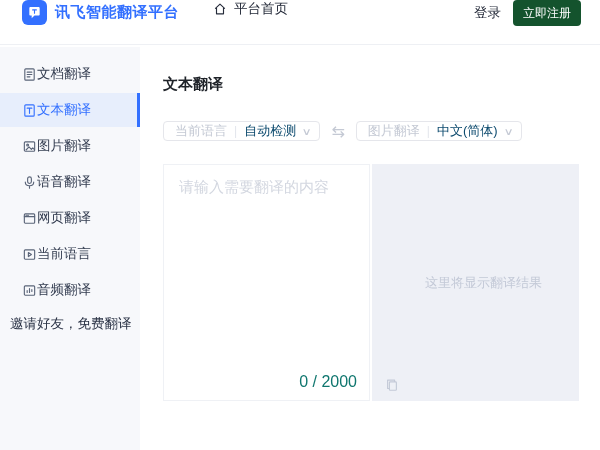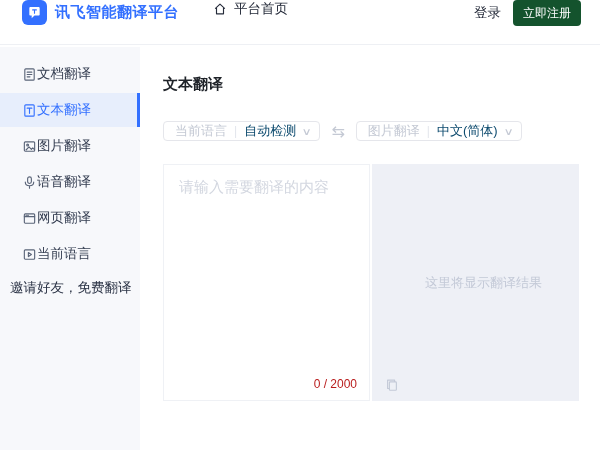--- a/index.html
+++ b/index.html
@@ -98,21 +98,21 @@
     background: #ffffff; border: 1px solid #eff1f5;
   }
   .input-panel textarea {
     width: 100%; height: 210px; border: none; outline: none; resize: none;
     background: transparent; padding: 13px 15px;
     font-family: inherit; font-size: 15px; color: #1f2329;
   }
   .input-panel textarea::placeholder { color: #d3d7e0; }
   .char-counter {
     position: absolute; right: 12px; bottom: 9px;
-    font-size: 12px; color: #b91c1c;
+    font-size: 16px; color: #0f766e;
   }
   .result-panel {
     width: 207px; height: 237px; position: relative;
     background: #eef0f6;
     display: flex; align-items: center; justify-content: center; padding-left: 16px;
   }
   .result-placeholder { font-size: 13px; color: #c3c9d7; }
   .copy-btn {
     position: absolute; left: 13px; bottom: 9px;
     width: 14px; height: 14px; cursor: pointer; display: flex;
@@ -203,20 +203,29 @@
   <div class="side-item">
     <span class="ic">
       <svg viewBox="0 0 16 16" fill="none" stroke-width="1.2" stroke-linejoin="round">
         <rect x="2.5" y="3" width="11" height="10" rx="1"></rect>
         <path d="M6.8 5.8 L10 8 L6.8 10.2 Z"></path>
       </svg>
     </span>
     <span>当前语言</span>
   </div>
 
+  <div class="side-item">
+    <span class="ic">
+      <svg viewBox="0 0 16 16" fill="none" stroke-width="1.2" stroke-linecap="round" stroke-linejoin="round">
+        <rect x="2.5" y="3" width="11" height="10" rx="1"></rect>
+        <path d="M5.5 8 v2 M8 6 v4 M10.5 7 v2"></path>
+      </svg>
+    </span>
+    <span>音频翻译</span>
+  </div>
 
   <div class="invite-link">邀请好友，免费翻译</div>
 </div>
 
 <div class="main">
   <div class="page-title">文本翻译</div>
 
   <div class="lang-bar">
     <div class="lang-select">
       <span class="lang-prefix">当前语言</span>

